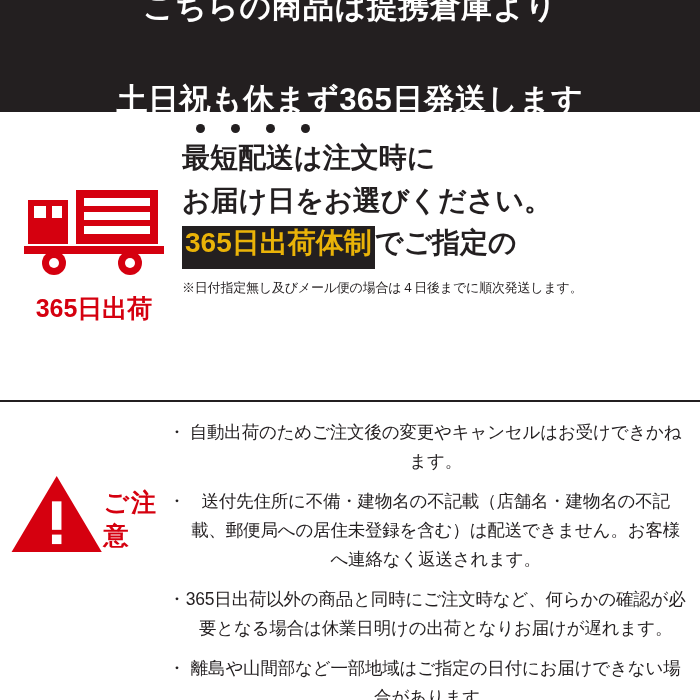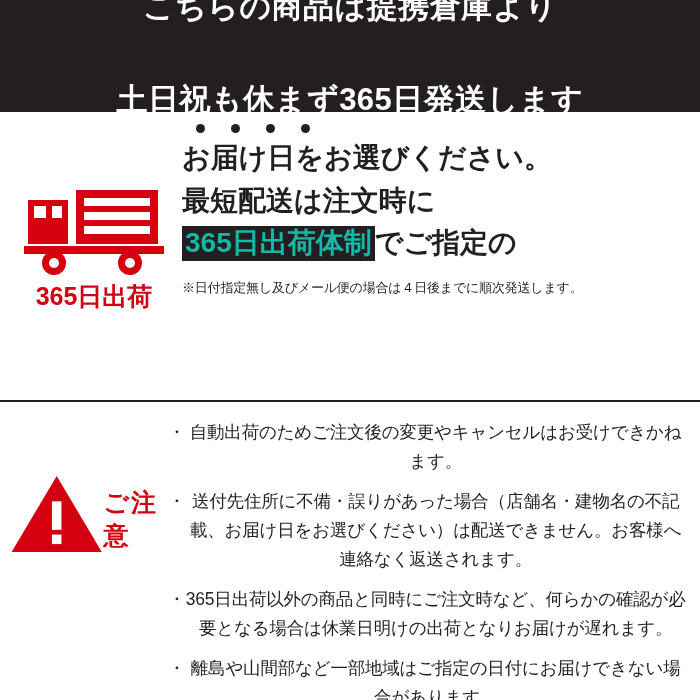--- a/index.html
+++ b/index.html
@@ -61,21 +61,21 @@
   }
   .truck-icon {
     width: 140px;
     height: 92px;
     display: block;
   }
   .truck-label {
     color: #d5000f;
     font-size: 25px;
     font-weight: bold;
-    margin-top: 4px;
+    margin-top: 16px;
     letter-spacing: 0px;
   }
 
   .mid-text {
     flex: 1 1 auto;
     padding-left: 4px;
     box-sizing: border-box;
   }
   .dots {
     display: flex;
@@ -93,22 +93,22 @@
   .mid-line {
     font-size: 28px;
     font-weight: bold;
     color: #231f20;
     line-height: 1.52;
     white-space: nowrap;
     letter-spacing: 0px;
   }
   .mid-line .hl {
     background: #231f20;
-    color: #14b8a6;
-    padding: 1px 3px 3px 3px;
+    color: #eab308;
+    padding: 1px 3px 11px 3px;
   }
   .note {
     font-size: 13px;
     color: #231f20;
     margin-top: 14px;
     white-space: nowrap;
     letter-spacing: -0.2px;
   }
 
   
@@ -203,22 +203,22 @@
       <div class="truck-label">365日出荷</div>
     </div>
 
     <div class="mid-text">
       <div class="dots">
         <span></span>
         <span></span>
         <span></span>
         <span></span>
       </div>
+      <div class="mid-line">最短配送は注文時に</div>
       <div class="mid-line">お届け日をお選びください。</div>
-      <div class="mid-line">最短配送は注文時に</div>
       <div class="mid-line"><span class="hl">365日出荷体制</span><span>でご指定の</span></div>
       <div class="note">※日付指定無し及びメール便の場合は４日後までに順次発送します。</div>
     </div>
   </div>
 
   <div class="divider"></div>
 
   <div class="caution">
     <div class="caution-col">
       <svg class="warn-icon" viewBox="0 0 118 104" aria-hidden="true">
@@ -229,21 +229,21 @@
       <div class="caution-label">ご注意</div>
     </div>
 
     <div class="bullets">
       <div class="bullet">
         <span class="mark">・</span>
         <span class="txt">自動出荷のためご注文後の変更やキャンセルはお受けできかねます。</span>
       </div>
       <div class="bullet">
         <span class="mark">・</span>
-        <span class="txt">送付先住所に不備・誤りがあった場合（店舗名・建物名の不記載、お届け日をお選びください）は配送できません。お客様へ連絡なく返送されます。</span>
+        <span class="txt">送付先住所に不備・建物名の不記載（店舗名・建物名の不記載、郵便局への居住未登録を含む）は配送できません。お客様へ連絡なく返送されます。</span>
       </div>
       <div class="bullet">
         <span class="mark">・</span>
         <span class="txt">365日出荷以外の商品と同時にご注文時など、何らかの確認が必要となる場合は休業日明けの出荷となりお届けが遅れます。</span>
       </div>
       <div class="bullet">
         <span class="mark">・</span>
         <span class="txt">離島や山間部など一部地域はご指定の日付にお届けできない場合があります。</span>
       </div>
     </div>

